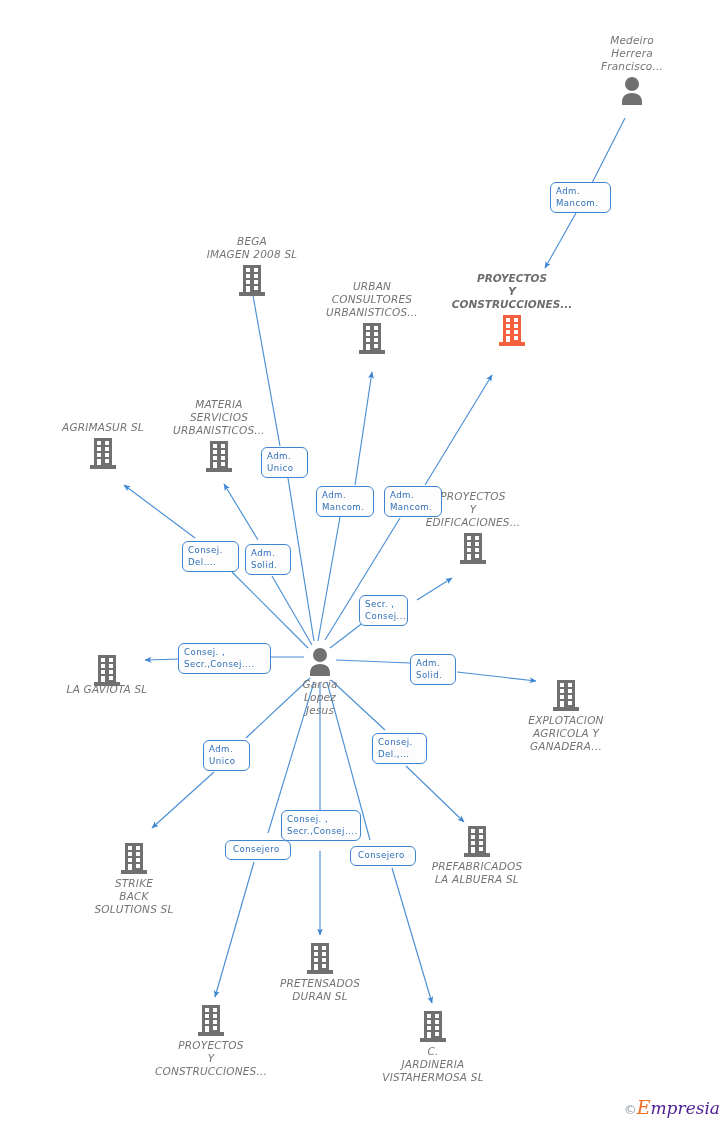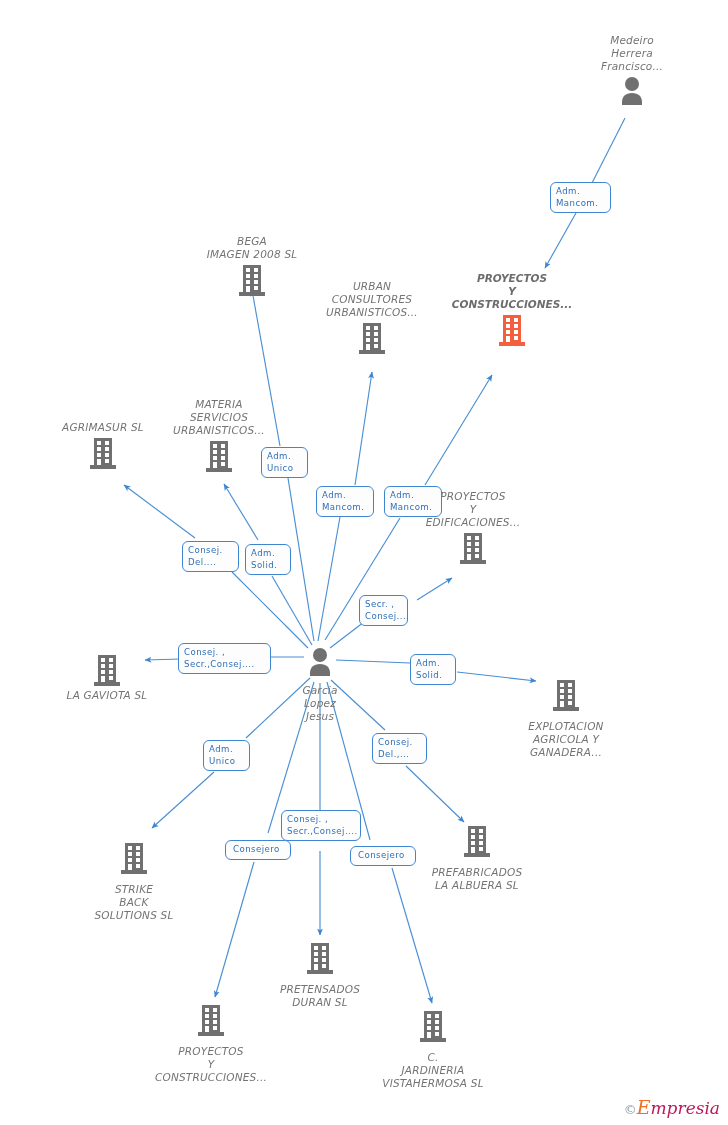--- a/index.html
+++ b/index.html
@@ -33,21 +33,21 @@
     line-height:13px;
     letter-spacing:.2px;
   }
   .node .glyph{
     display:block;
     line-height:0;
   }
   .node .glyph svg{display:inline-block;vertical-align:top;}
   .node .cap{display:block;font-style:italic;}
   .node.label-above .cap{margin-bottom:2px;}
-  .node.label-below .cap{margin-top:8px;}
+  .node.label-below .cap{margin-top:2px;}
   .node.highlight .cap{color:#6d6d6d;font-weight:bold;letter-spacing:0;}
 
   
   .chip{
     position:absolute;
     box-sizing:border-box;
     border:1.4px solid #3f86d2;
     border-radius:6px;
     background:#fdfdfd;
     color:#2f6fb8;
@@ -64,21 +64,21 @@
   #watermark{
     position:absolute;
     right:8px;
     bottom:6px;
     font-size:15px;
     line-height:18px;
     white-space:nowrap;
   }
   #watermark .c{color:#8a9aa5;font-size:13px;}
   #watermark .e{color:#ef7022;font-family:"DejaVu Serif","Liberation Serif",serif;font-style:italic;font-size:19px;}
-  #watermark .rest{color:#be185d;font-family:"DejaVu Serif","Liberation Serif",serif;font-style:italic;font-size:17px;}
+  #watermark .rest{color:#4c1d95;font-family:"DejaVu Serif","Liberation Serif",serif;font-style:italic;font-size:17px;}
 </style>
 </head>
 <body>
 
 <div id="graph">
 
   <svg id="edges" viewBox="0 0 728 1125" width="728" height="1125" xmlns="http://www.w3.org/2000/svg">
     <defs>
       <marker id="ah" markerWidth="7" markerHeight="7" refX="5.6" refY="3" orient="auto" markerUnits="strokeWidth">
         <path d="M0,0.4 L6,3 L0,5.6 L1.5,3 Z" fill="#3f86d2"></path>

